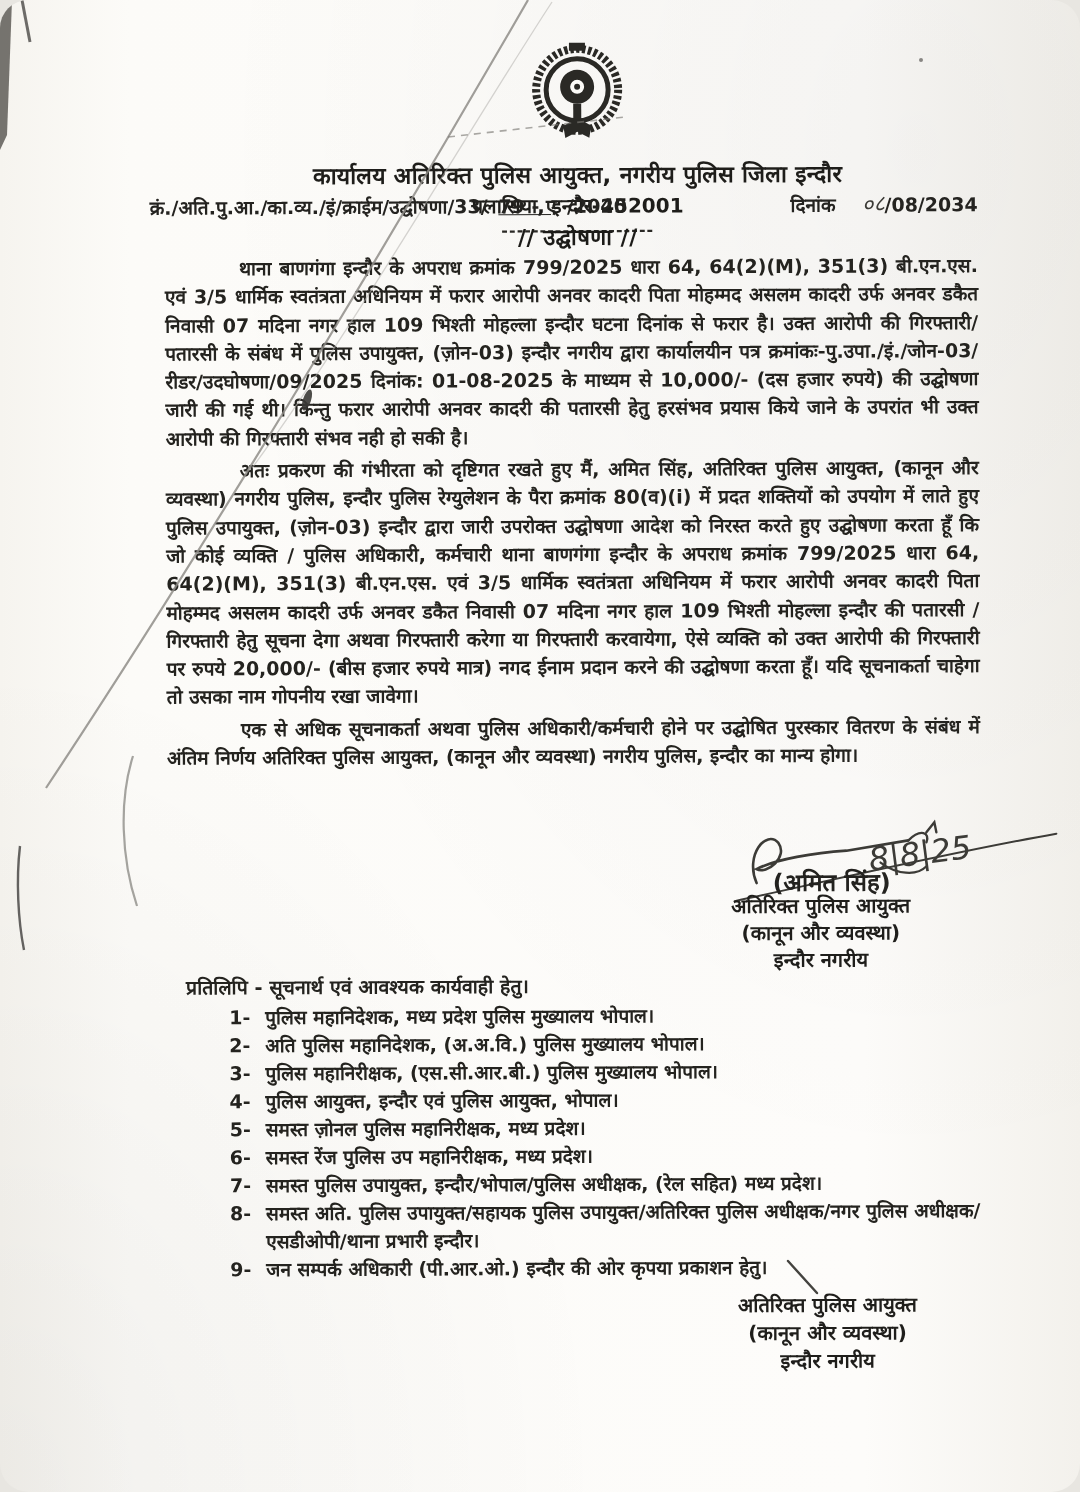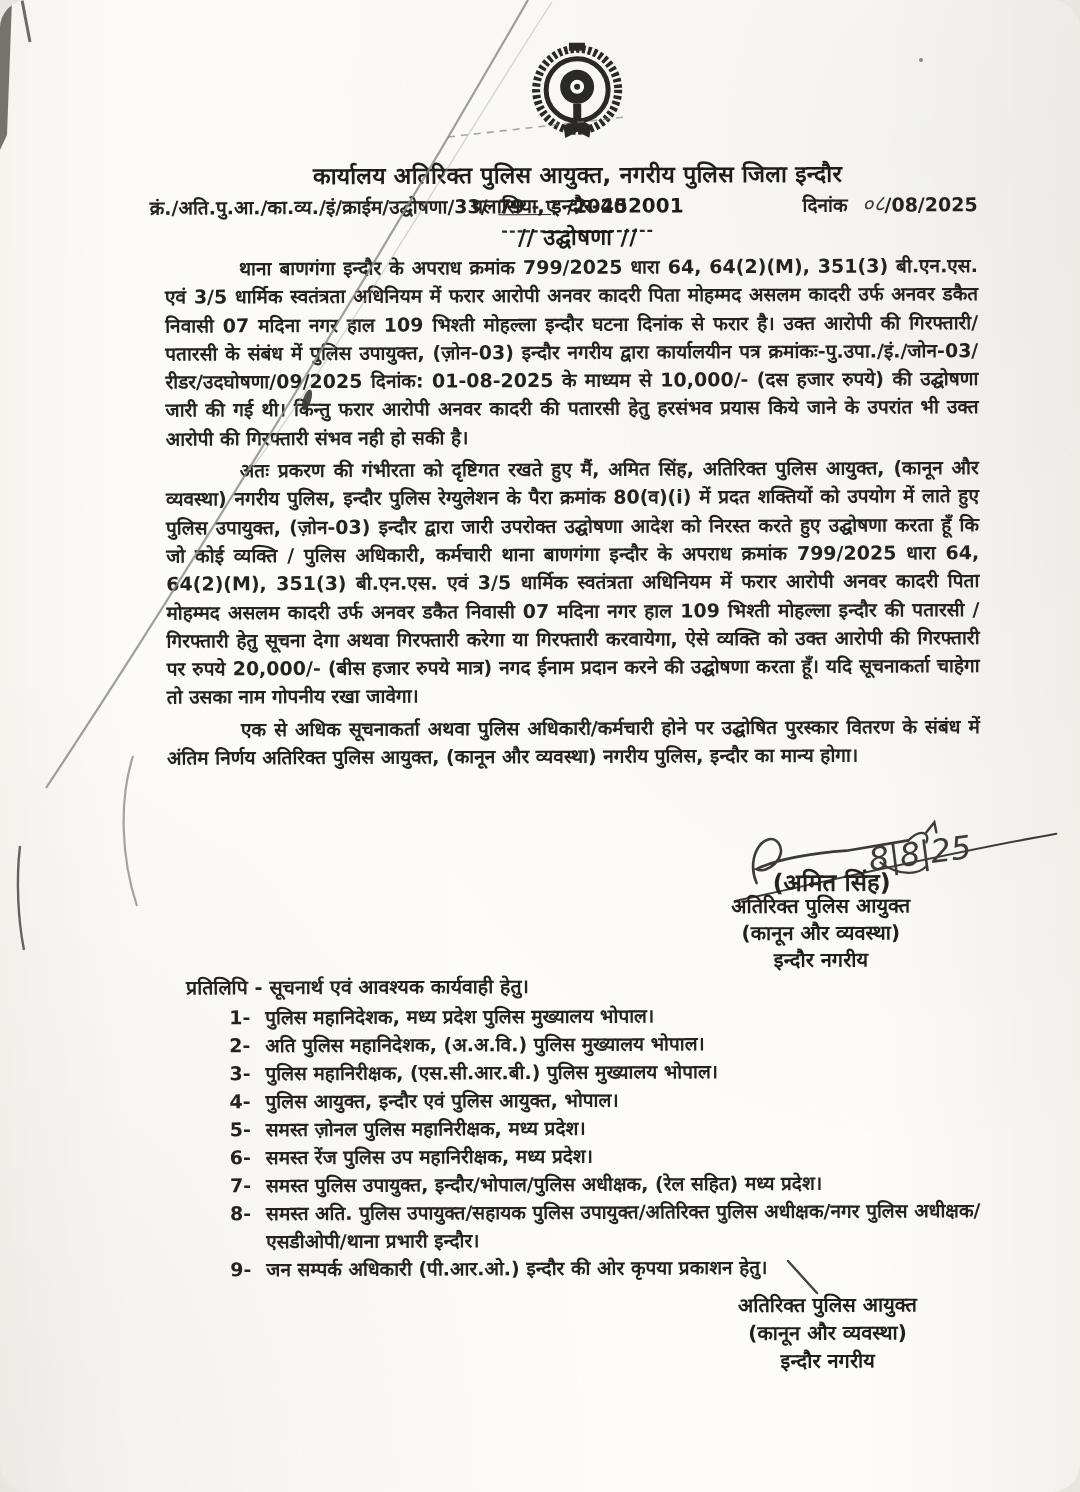--- a/index.html
+++ b/index.html
@@ -22,21 +22,21 @@
   
   .header{position:absolute;top:40px;left:150px;width:860px;text-align:center;}
   .emblem{display:block;margin:0 auto 6px auto;}
   .office-line{font-size:23px;font-weight:700;letter-spacing:.2px;color:#1e1d1a;}
   .address-line{font-size:20px;font-weight:700;margin-top:2px;color:#1e1d1a;}
   .dashes{font-size:16px;font-weight:700;letter-spacing:1px;margin-top:2px;color:#2a2925;}
   
   .ref-row{position:absolute;top:189px;left:152px;width:828px;display:flex;justify-content:space-between;align-items:baseline;}
   .ref-left{font-size:19px;font-weight:700;color:#242320;white-space:nowrap;}
   .ref-hand{font-weight:700;padding:0 4px;text-decoration:underline;}
-  .date-wrap{font-size:19px;font-weight:700;color:#242320;white-space:nowrap;display:flex;gap:14px;align-items:baseline;}
+  .date-wrap{font-size:19px;font-weight:700;color:#242320;white-space:nowrap;display:flex;gap:26px;align-items:baseline;}
   .hand{font-style:italic;color:#3c3b37;}
   .date-hand{display:inline-block;transform:rotate(-5deg);font-size:22px;font-weight:400;}
   .doc-title{position:absolute;top:221px;left:150px;width:860px;text-align:center;
     font-size:22px;font-weight:800;color:#1c1b18;letter-spacing:.5px;}
   
   .body-text{position:absolute;top:253px;left:167px;width:813px;
     font-size:19px;line-height:28.3px;font-weight:600;color:#24231f;
     text-align:justify;}
   .body-text p{margin:0 0 4px 0;text-indent:74px;}
   
@@ -83,21 +83,21 @@
 
     <div class="ref-row">
       <div class="ref-left">
         <span>क्रं./अति.पु.आ./का.व्य./इं/क्राईम/उद्घोषणा/33/</span>
         <span class="ref-hand">79 - ए</span>
         <span>/2020</span>
       </div>
       <div class="date-wrap">
         <span>दिनांक</span>
         <span>
-          <span class="hand date-hand">०८</span><span>/08/2025</span>
+          <span class="hand date-hand">०८</span><span>/08/2034</span>
         </span>
       </div>
     </div>
 
     <div class="doc-title">// उद्घोषणा //</div>
 
     <div class="body-text">
       <p>थाना बाणगंगा इन्दौर के अपराध क्रमांक 799/2025 धारा 64, 64(2)(M), 351(3) बी.एन.एस. एवं 3/5 धार्मिक स्वतंत्रता अधिनियम में फरार आरोपी अनवर कादरी पिता मोहम्मद असलम कादरी उर्फ अनवर डकैत निवासी 07 मदिना नगर हाल 109 भिश्ती मोहल्ला इन्दौर घटना दिनांक से फरार है। उक्त आरोपी की गिरफ्तारी/पतारसी के संबंध में पुलिस उपायुक्त, (ज़ोन-03) इन्दौर नगरीय द्वारा कार्यालयीन पत्र क्रमांकः-पु.उपा./इं./जोन-03/रीडर/उदघोषणा/09/2025 दिनांक: 01-08-2025 के माध्यम से 10,000/- (दस हजार रुपये) की उद्घोषणा जारी की गई थी। किन्तु फरार आरोपी अनवर कादरी की पतारसी हेतु हरसंभव प्रयास किये जाने के उपरांत भी उक्त आरोपी की गिरफ्तारी संभव नही हो सकी है।</p>
       <p>अतः प्रकरण की गंभीरता को दृष्टिगत रखते हुए मैं, अमित सिंह, अतिरिक्त पुलिस आयुक्त, (कानून और व्यवस्था) नगरीय पुलिस, इन्दौर पुलिस रेग्युलेशन के पैरा क्रमांक 80(व)(i) में प्रदत शक्तियों को उपयोग में लाते हुए पुलिस उपायुक्त, (ज़ोन-03) इन्दौर द्वारा जारी उपरोक्त उद्घोषणा आदेश को निरस्त करते हुए उद्घोषणा करता हूँ कि जो कोई व्यक्ति / पुलिस अधिकारी, कर्मचारी थाना बाणगंगा इन्दौर के अपराध क्रमांक 799/2025 धारा 64, 64(2)(M), 351(3) बी.एन.एस. एवं 3/5 धार्मिक स्वतंत्रता अधिनियम में फरार आरोपी अनवर कादरी पिता मोहम्मद असलम कादरी उर्फ अनवर डकैत निवासी 07 मदिना नगर हाल 109 भिश्ती मोहल्ला इन्दौर की पतारसी / गिरफ्तारी हेतु सूचना देगा अथवा गिरफ्तारी करेगा या गिरफ्तारी करवायेगा, ऐसे व्यक्ति को उक्त आरोपी की गिरफ्तारी पर रुपये 20,000/- (बीस हजार रुपये मात्र) नगद ईनाम प्रदान करने की उद्घोषणा करता हूँ। यदि सूचनाकर्ता चाहेगा तो उसका नाम गोपनीय रखा जावेगा।</p>
       <p>एक से अधिक सूचनाकर्ता अथवा पुलिस अधिकारी/कर्मचारी होने पर उद्घोषित पुरस्कार वितरण के संबंध में अंतिम निर्णय अतिरिक्त पुलिस आयुक्त, (कानून और व्यवस्था) नगरीय पुलिस, इन्दौर का मान्य होगा।</p>

